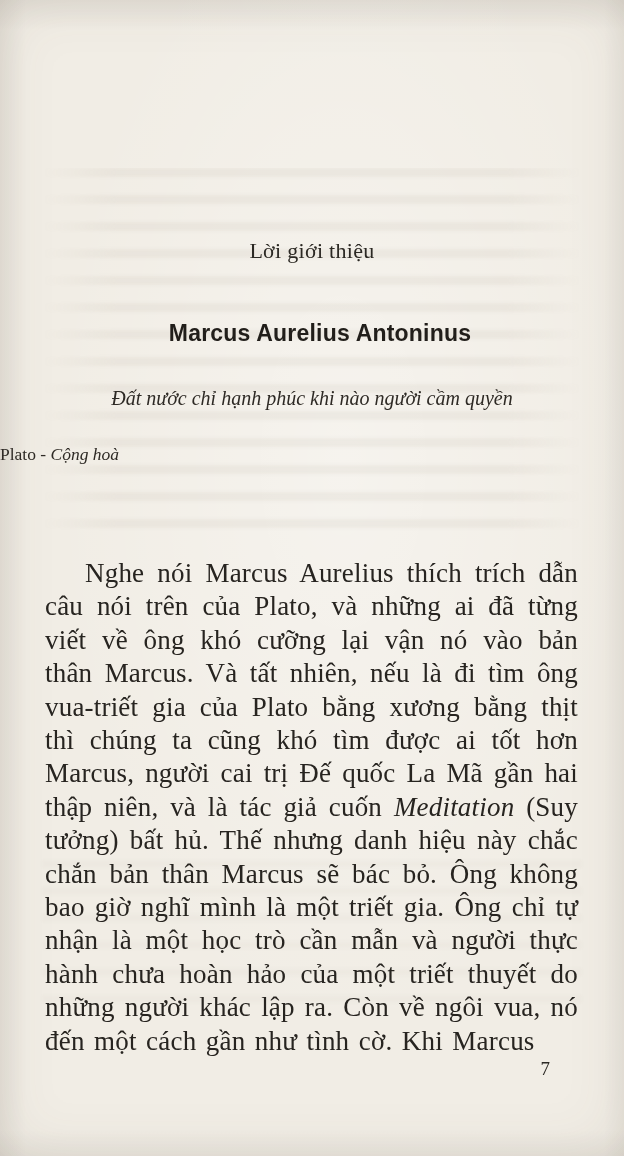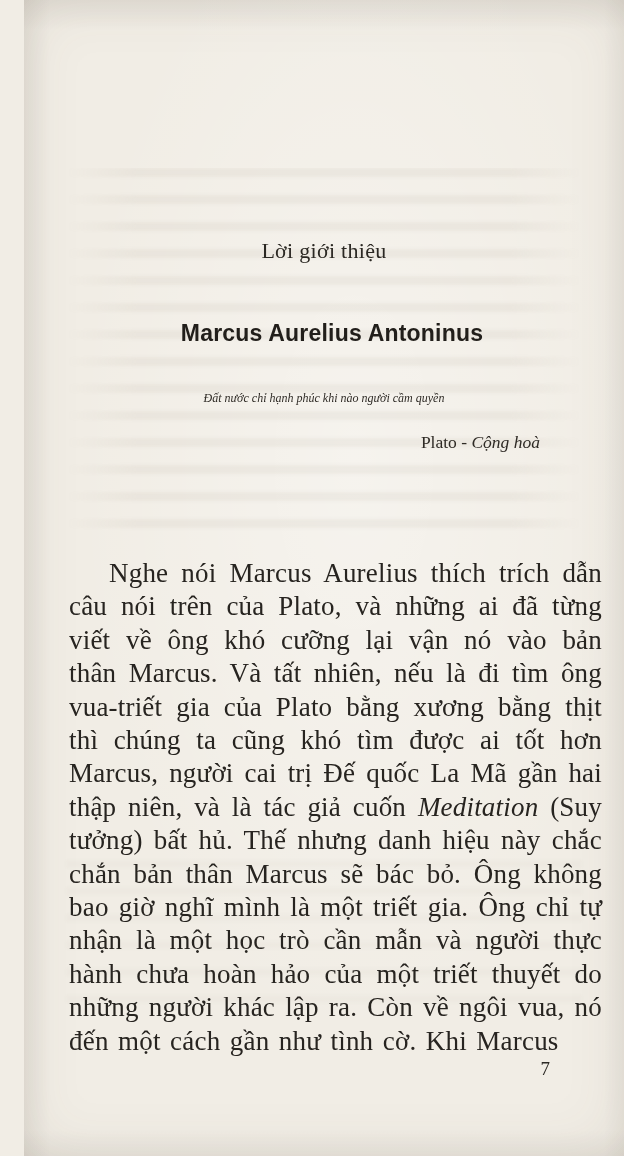--- a/index.html
+++ b/index.html
@@ -18,21 +18,20 @@
     position: absolute;
     inset: 0;
     background:
       radial-gradient(ellipse at 55% 40%, rgba(255,255,255,0.35), rgba(0,0,0,0) 60%),
       linear-gradient(to right, rgba(120,110,95,0.10) 0px, rgba(120,110,95,0.0) 26px),
       linear-gradient(to left, rgba(120,110,95,0.07) 0px, rgba(120,110,95,0.0) 20px),
       linear-gradient(to bottom, rgba(120,110,95,0.10) 0px, rgba(120,110,95,0.0) 30px),
       linear-gradient(to top, rgba(120,110,95,0.08) 0px, rgba(120,110,95,0.0) 26px),
       #f1ede5;
     box-shadow: inset 0 0 60px rgba(90,80,65,0.10);
-    margin-left: 24px;
   }
   
   .bleed {
     position: absolute;
     left: 42px;
     right: 42px;
     pointer-events: none;
     filter: blur(1.6px);
     opacity: 0.5;
   }
@@ -88,30 +87,29 @@
     color: #211e1a;
     padding-left: 8px;
   }
   .epigraph {
     position: absolute;
     top: 385px;
     left: 0;
     width: 100%;
     text-align: center;
     font-style: italic;
-    font-size: 12px;
+    font-size: 20px;
     line-height: 26px;
     color: #2e2a25;
   }
   .attribution {
     position: absolute;
-    top: 432px;
+    top: 444px;
     left: 0;
     width: 100%;
-    text-align: right;
     padding-right: 84px;
     box-sizing: border-box;
     font-size: 17.5px;
     color: #2e2a25;
   }
   .attribution .work {
     font-style: italic;
   }
   .body-text {
     position: absolute;

